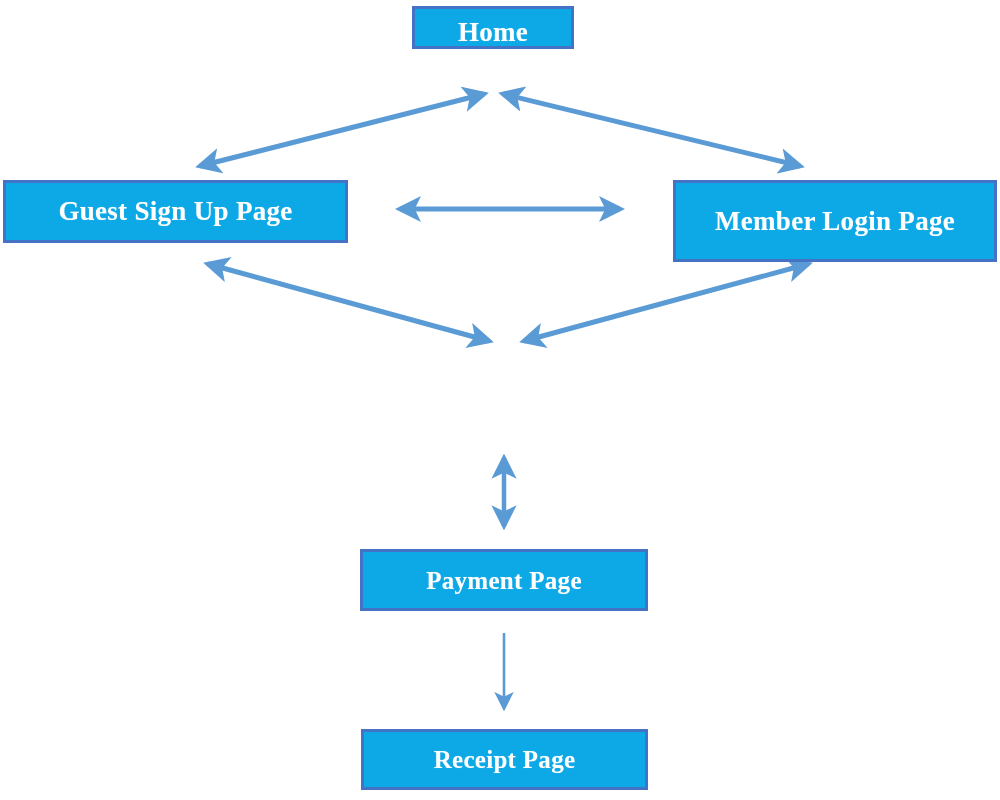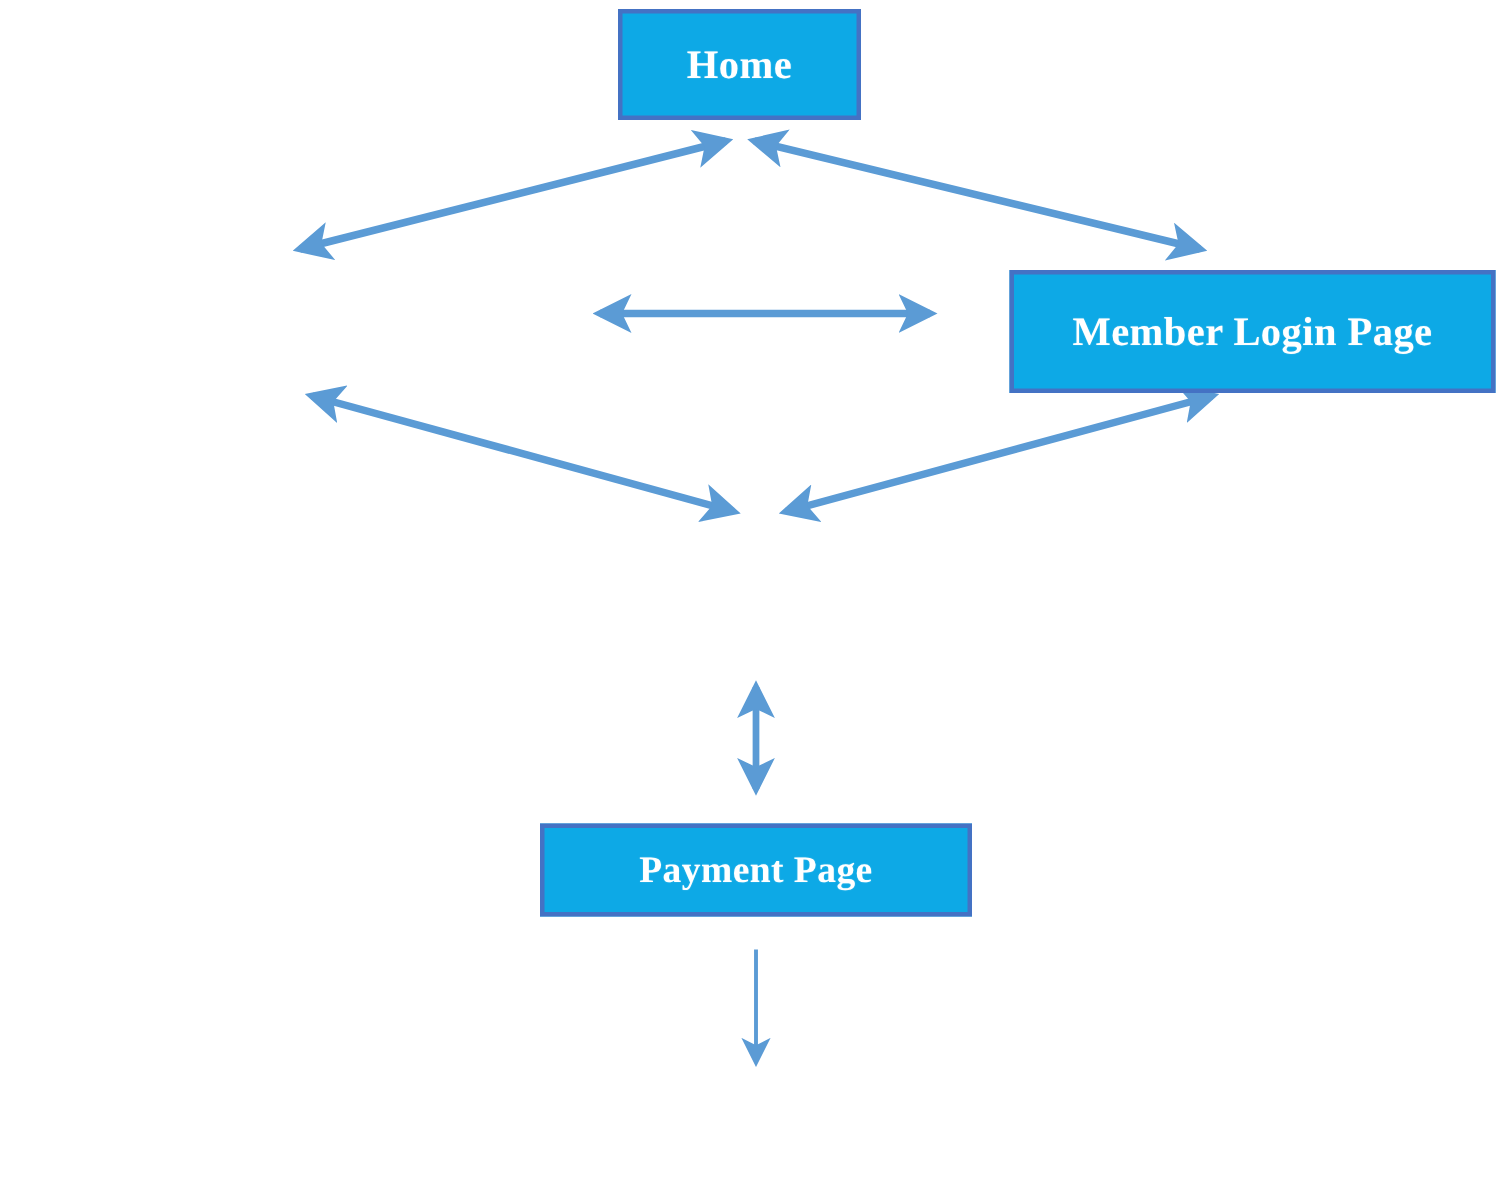--- a/index.html
+++ b/index.html
@@ -43,21 +43,21 @@
     text-align: center;
     line-height: 1;
     white-space: nowrap;
   }
   .node-label {
     display: block;
     padding: 0 6px;
     text-shadow: 0 0 1px rgba(255,255,255,0.35);
   }
   
-  #node-home        { left: 412px; top: 6px;   width: 162px; height: 74px;  font-size: 27px; }
+  #node-home        { left: 412px; top: 6px;   width: 162px; height: 43px;  font-size: 27px; align-items: flex-end; }
   #node-guest       { left: 3px;   top: 180px; width: 345px; height: 63px;  font-size: 27px; }
   #node-member      { left: 673px; top: 180px; width: 324px; height: 82px;  font-size: 27px; }
   #node-grocery     { left: 336px; top: 371px; width: 337px; height: 64px;  font-size: 25px; }
   #node-payment     { left: 360px; top: 549px; width: 288px; height: 62px;  font-size: 25px; }
   #node-receipt     { left: 361px; top: 729px; width: 287px; height: 61px;  font-size: 25px; }
 </style>
 </head>
 <body>
 
 <div id="diagram-canvas">
@@ -93,24 +93,30 @@
 
     <line x1="504" y1="458" x2="504" y2="526" stroke="#5B9BD5" stroke-width="4.5" marker-start="url(#mk-start-v)" marker-end="url(#mk-end-v)"></line>
 
     <line x1="504" y1="633" x2="504" y2="708" stroke="#5B9BD5" stroke-width="2.6" marker-end="url(#mk-end-thin)"></line>
   </svg>
 
   <div class="node" id="node-home">
     <span class="node-label">Home</span>
   </div>
 
+  <div class="node" id="node-guest">
+    <span class="node-label">Guest Sign Up Page</span>
+  </div>
 
   <div class="node" id="node-member">
     <span class="node-label">Member Login Page</span>
   </div>
 
 
   <div class="node" id="node-payment">
     <span class="node-label">Payment Page</span>
   </div>
 
+  <div class="node" id="node-receipt">
+    <span class="node-label">Receipt Page</span>
+  </div>
 
 </div>
 
 </body></html>

